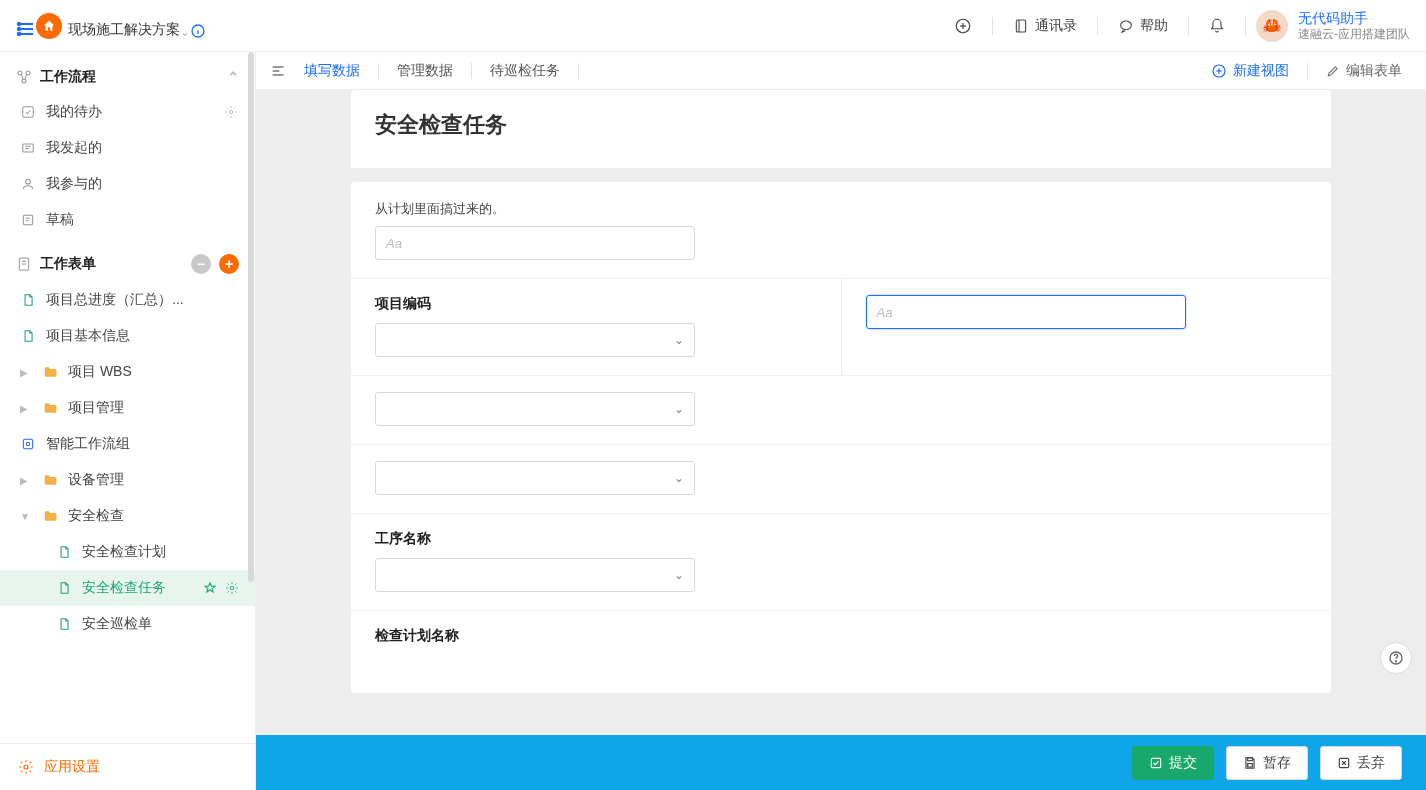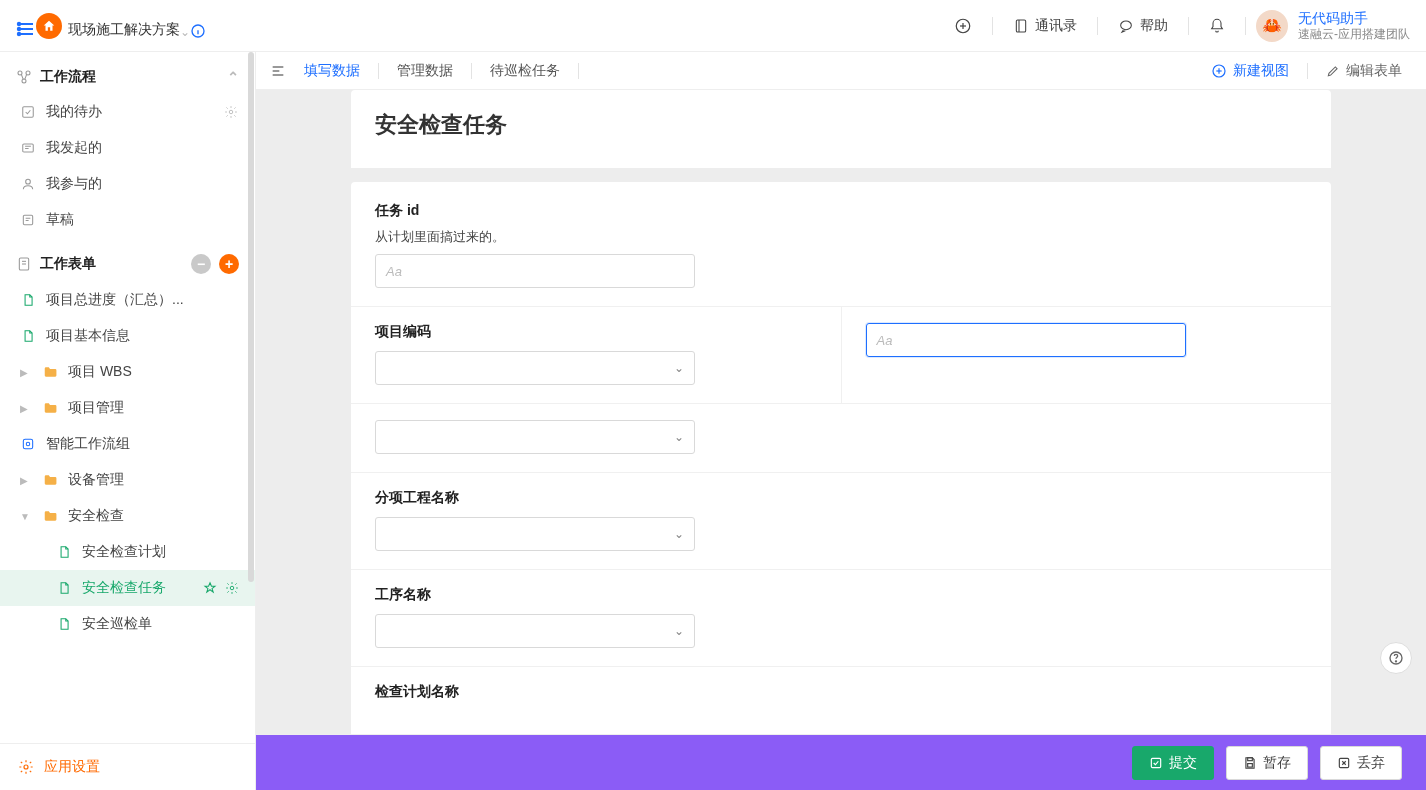--- a/index.html
+++ b/index.html
@@ -68,21 +68,21 @@
 .cell { flex: 1; padding: 16px 24px 18px 24px; }
 .cell + .cell { border-left: 1px solid #f0f0f0; }
 .lbl { font-weight: 600; color: #222; margin-bottom: 10px; }
 .desc { color: #444; font-size: 13px; margin-bottom: 8px; margin-top: -2px; }
 .inp { width: 320px; height: 34px; border: 1px solid #d9d9d9; border-radius: 3px; padding: 0 10px; display: flex; align-items: center; color: #bbb; font-style: italic; font-size: 13px; cursor: text; }
 .inp.focused { border-color: #1e6fff; box-shadow: 0 0 0 1px rgba(30,111,255,.15); }
 .sel { width: 320px; height: 34px; border: 1px solid #d9d9d9; border-radius: 3px; padding: 0 10px; display: flex; align-items: center; justify-content: space-between; cursor: pointer; }
 .sel .arr { color: #888; font-size: 12px; }
 
 
-.footer { height: 56px; background: #8b5cf6; border-top: 1px solid #eee; display: flex; align-items: center; justify-content: flex-end; gap: 12px; padding: 0 24px; }
+.footer { height: 56px; background: #0ea5e9; border-top: 1px solid #eee; display: flex; align-items: center; justify-content: flex-end; gap: 12px; padding: 0 24px; }
 .btn { height: 34px; padding: 0 16px; border-radius: 3px; display: flex; align-items: center; gap: 6px; cursor: pointer; border: 1px solid #d9d9d9; background: #fff; color: #444; }
 .btn.primary { background: #18a86b; border-color: #18a86b; color: #fff; }
 
 
 .help-float { position: absolute; right: 14px; bottom: 60px; width: 32px; height: 32px; border-radius: 50%; border: 1px solid #ddd; background: #fff; display: flex; align-items: center; justify-content: center; color: #666; cursor: pointer; }
 
 svg { display: block; }
 </style>
 </head>
 <body>
@@ -398,21 +398,20 @@
           </div>
         </div>
       </div>
 
       <div class="canvas">
         <div class="form-wrap">
           <div class="form-title">安全检查任务</div>
           <div class="form-body">
             <div class="row">
               <div class="cell">
-                <div class="lbl">任务 id</div>
                 <div class="desc">从计划里面搞过来的。</div>
                 <div class="inp">Aa</div>
               </div>
             </div>
             <div class="row">
               <div class="cell">
                 <div class="lbl">项目编码</div>
                 <div class="sel">
                     <span></span>
                     <span class="arr">⌄</span>
@@ -425,21 +424,20 @@
             <div class="row">
               <div class="cell">
                 <div class="sel">
                     <span></span>
                     <span class="arr">⌄</span>
                   </div>
               </div>
             </div>
             <div class="row">
               <div class="cell">
-                <div class="lbl">分项工程名称</div>
                 <div class="sel">
                     <span></span>
                     <span class="arr">⌄</span>
                   </div>
               </div>
             </div>
             <div class="row">
               <div class="cell">
                 <div class="lbl">工序名称</div>
                 <div class="sel">

